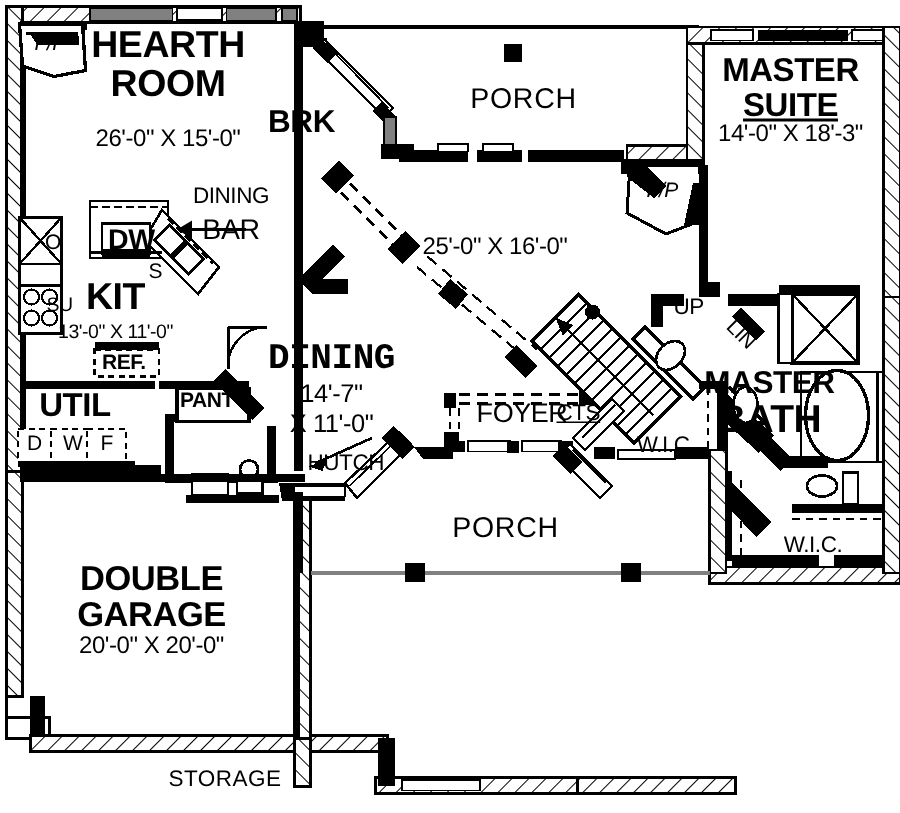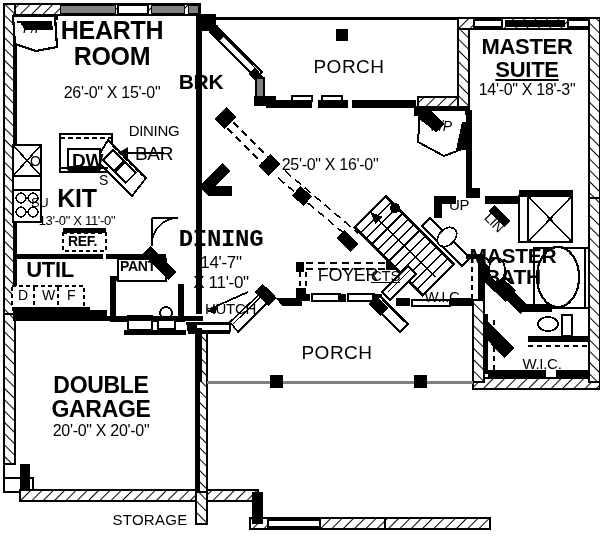--- a/index.html
+++ b/index.html
@@ -381,21 +381,21 @@
 <div class="lbl room-name ctr" style="left:221px;top:228px;font-size:24px;font-family:Liberation Mono, monospace;">DINING</div>
 <div class="lbl ctr" style="left:221px;top:254px;font-size:17px;">14'-7"</div>
 <div class="lbl ctr" style="left:221px;top:274px;font-size:17px;">X 11'-0"</div>
 
 <div class="lbl room-name ctr" style="left:50px;top:259px;font-size:22px;">UTIL</div>
 
 
 <div class="lbl ctr" style="left:348px;top:266px;font-size:18px;">FOYER</div>
 
 <div class="lbl room-name ctr" style="left:513px;top:245px;font-size:21px;">MASTER</div>
-<div class="lbl room-name ctr" style="left:513px;top:266px;font-size:21px;">BATH</div>
+<div class="lbl room-name ctr" style="left:513px;top:266px;font-size:26px;">BATH</div>
 
 <div class="lbl room-name ctr" style="left:101px;top:398px;font-size:23px;">GARAGE</div>
 <div class="lbl room-name ctr" style="left:101px;top:374px;font-size:23px;">DOUBLE</div>
 <div class="lbl ctr" style="left:101px;top:423px;font-size:16px;">20'-0" X 20'-0"</div>
 
 <div class="lbl ctr" style="left:337px;top:343px;font-size:19px;letter-spacing:0.5px;">PORCH</div>
 
 <div class="lbl" style="left:23px;top:21px;font-size:14px;font-style:italic;">F/P</div>
 <div class="lbl" style="left:431px;top:119px;font-size:14px;font-style:italic;">F/P</div>
 

